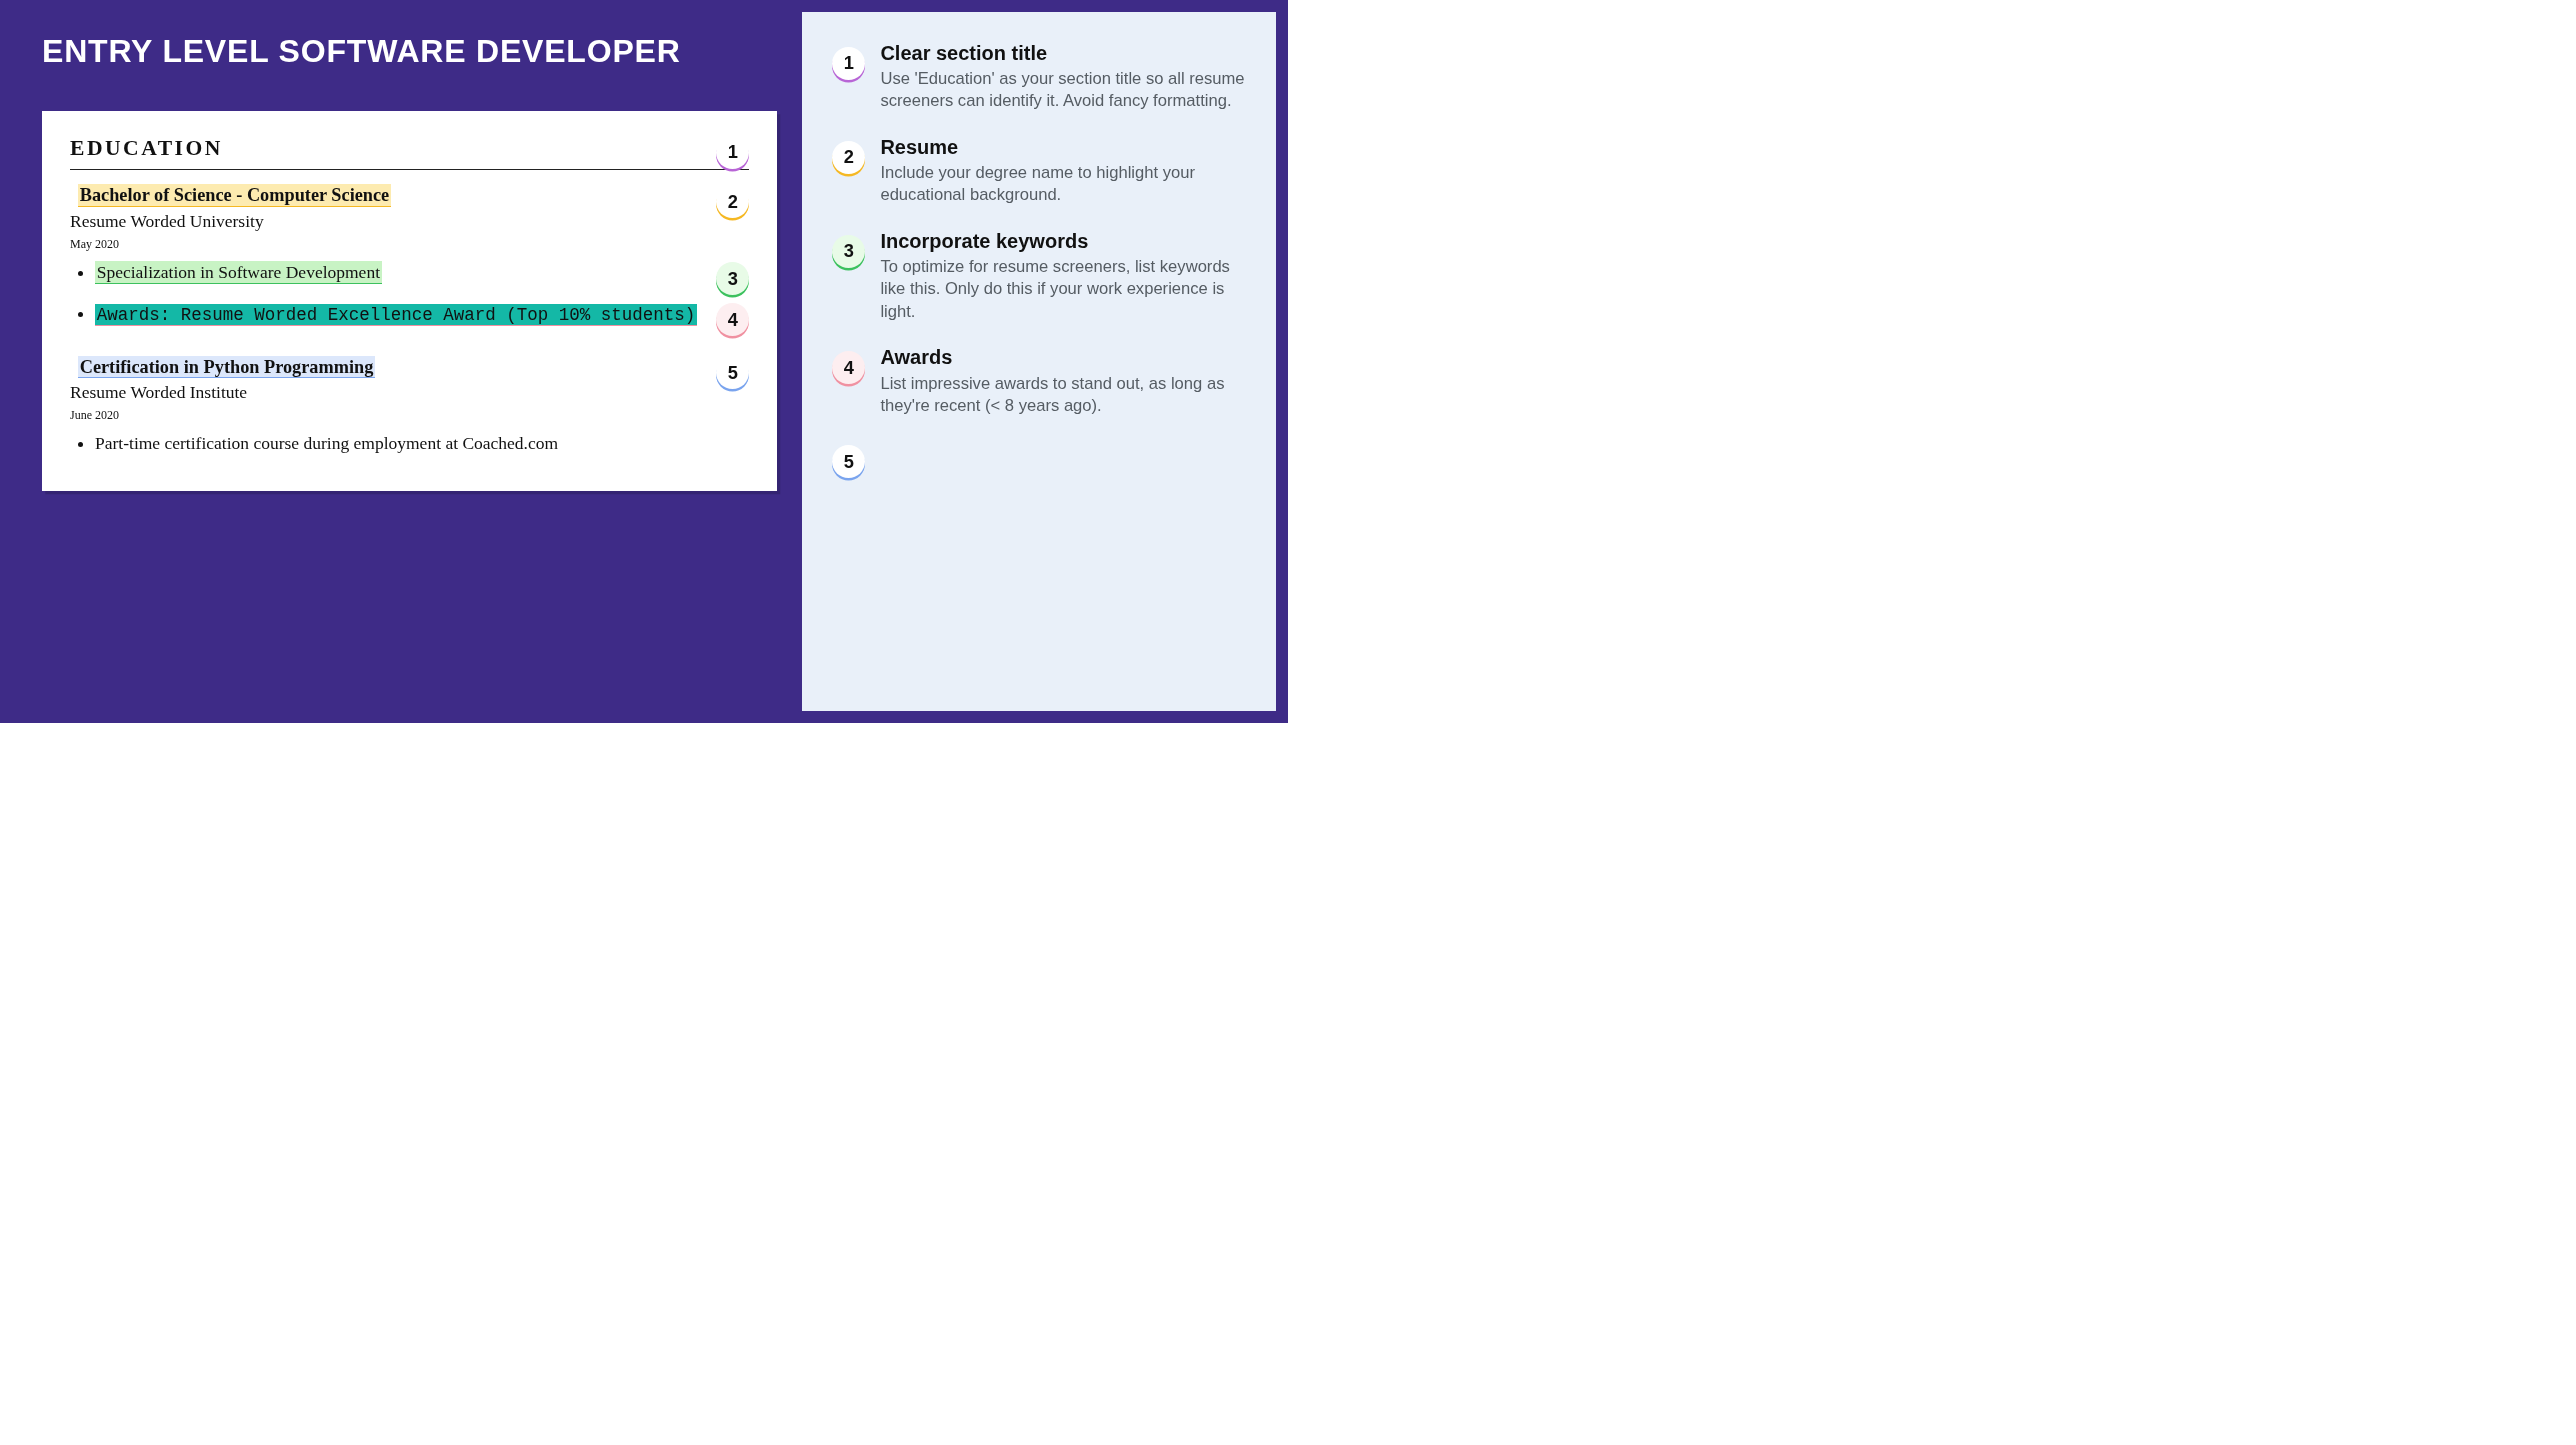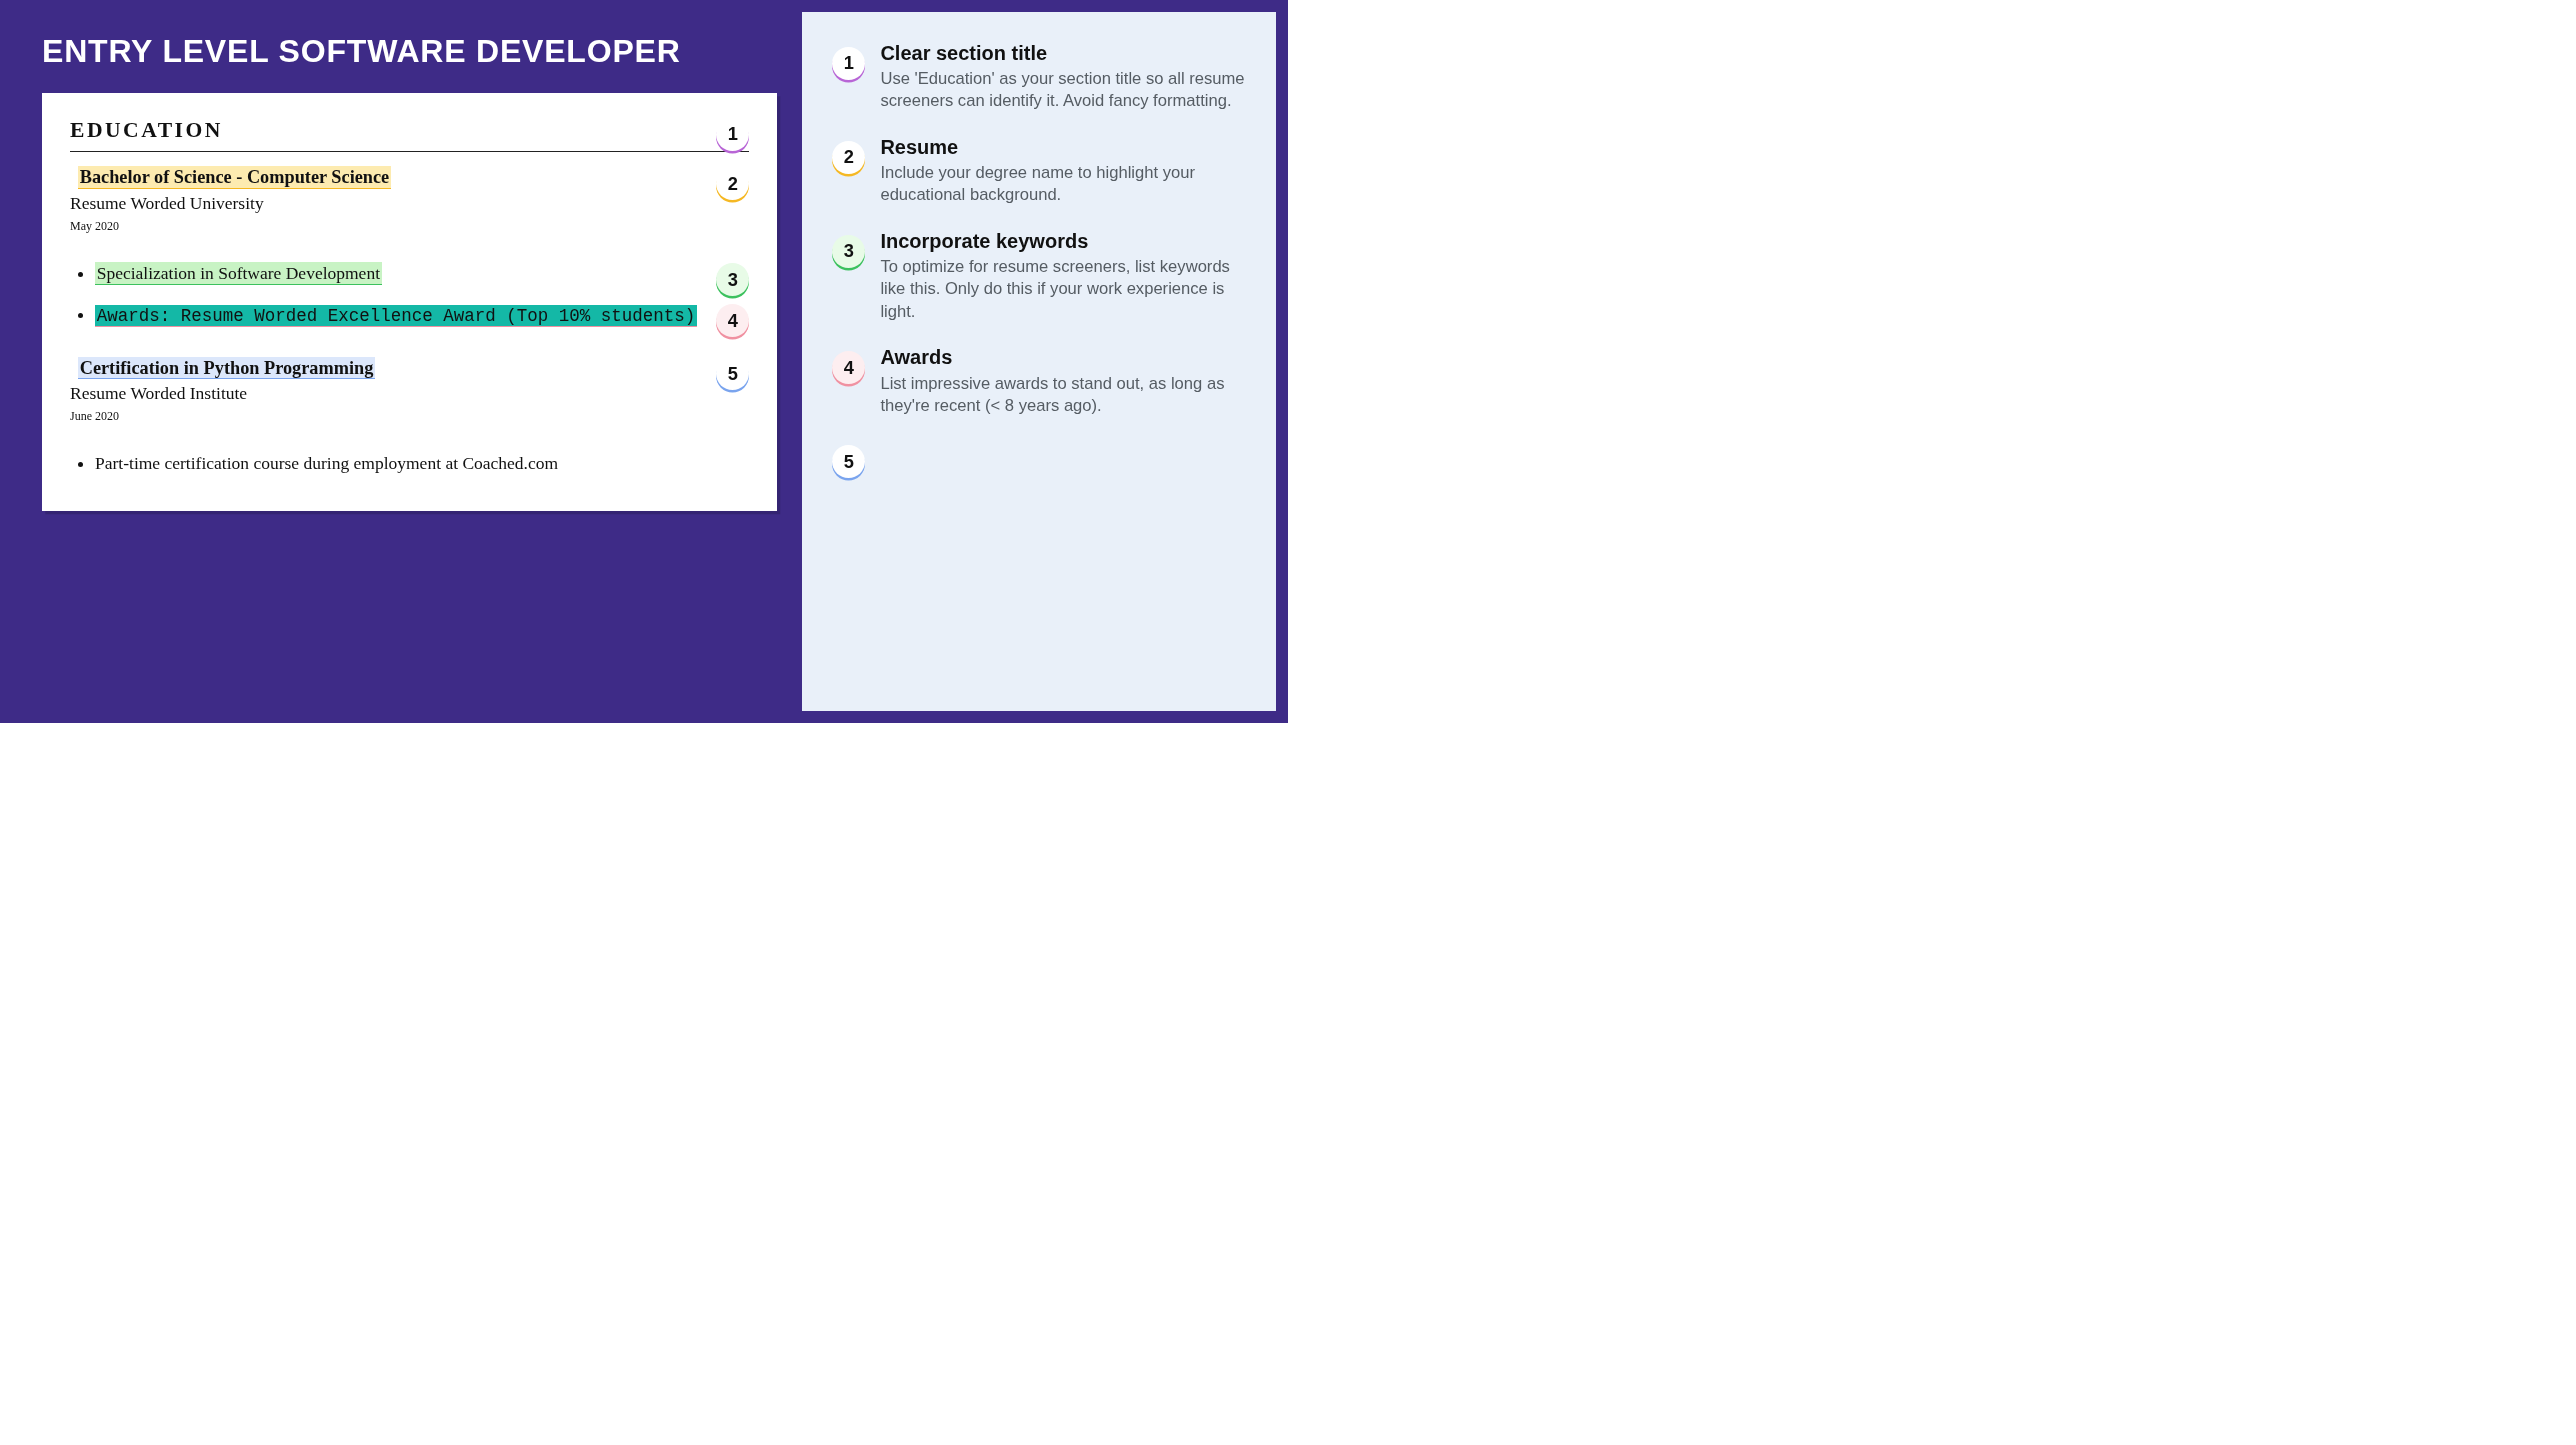--- a/index.html
+++ b/index.html
@@ -12,20 +12,21 @@
     height: 723px;
     background: #3e2b87;
     display: flex;
     position: relative;
   }
   .left-col {
     flex: 1;
     padding: 33px 25px 25px 42px;
     display: flex;
     flex-direction: column;
+    gap: 18px;
   }
   .title {
     color: #fff;
     font-size: 32px;
     font-weight: 700;
     letter-spacing: 0.8px;
     line-height: 1.15;
   }
   .subtitle {
     color: #fff;
@@ -58,21 +59,21 @@
     display:inline;
     margin-left:8px;
   }
   .hl { padding:0.8px 1.7px; border-bottom:1.7px solid; }
   .hl-yellow { background:#fdebb0; border-color:#f5b823; }
   .hl-green  { background:#c8f3c4; border-color:#3cc15e; }
   .hl-pink   { background:#14b8a6; border-color:#f091a1;font-family:Liberation Mono, monospace; }
   .hl-blue   { background:#dce7fb; border-color:#7aa4ee; }
   .inst { font-size:17.5px; margin-top:5px; }
   .date { font-size:12px; margin-top:5px; }
-  ul.bullets { margin:29px 0 0 25px; }
+  ul.bullets { margin:10px 0 0 25px; }
   ul.bullets li { font-size:17.5px; margin-bottom:8.3px; }
   .block2 { margin-top:20px; }
   .badge {
     width:33px; height:33px; border-radius:50%;
     background:#fff; display:flex; align-items:center; justify-content:center;
     font-family: -apple-system, sans-serif;
     font-size:18.3px; font-weight:700; color:#111;
     flex-shrink:0;
   }
   .b1 { box-shadow: 0 2.5px 0 #b865d6; }

